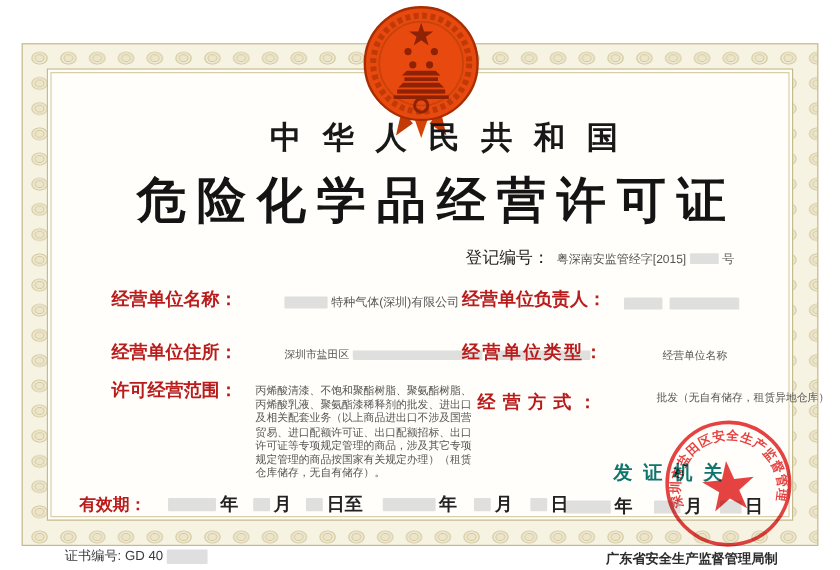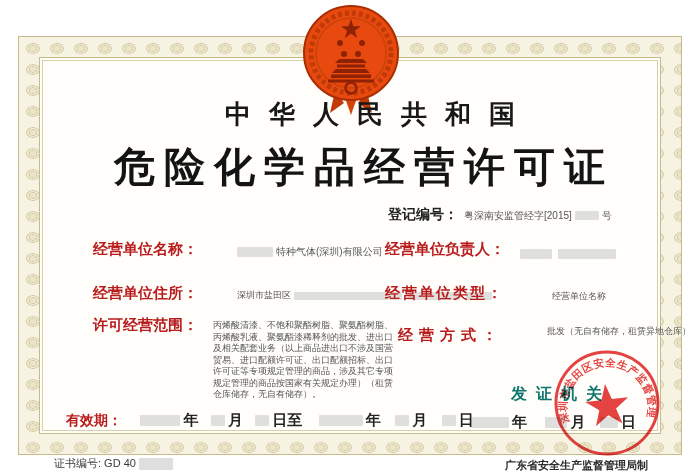--- a/index.html
+++ b/index.html
@@ -36,21 +36,21 @@
     margin-left:40px;
   }
   .main-title{
     left:0;right:0;top:140px;text-align:center;
     font-size:41px;font-weight:bold;letter-spacing:9px;color:#141414;
     text-indent:9px;
     padding-left:19px;
   }
 
   .reg-row{left:388px;top:206px;font-size:14px;}
-  .reg-label{font-weight:bold;color:#222;}
+  .reg-label{font-weight:normal;color:#222;}
   .reg-value{font-size:10px;color:#555;margin-left:6px;}
 
   .field-label{font-weight:bold;font-size:15px;color:#b91c1c;white-space:nowrap;}
   .field-value{font-size:10px;color:#555;white-space:nowrap;padding-left:24px;}
 
   .scope-value{
     left:213px;top:320px;width:180px;
     font-size:9px;line-height:11.5px;color:#555;
     text-align:justify;
   }

